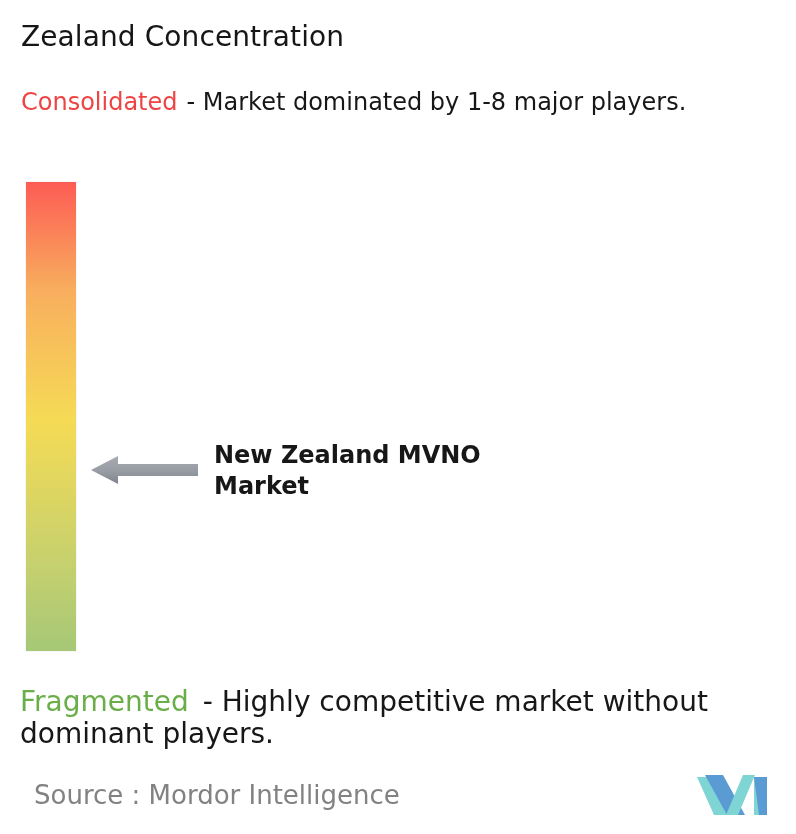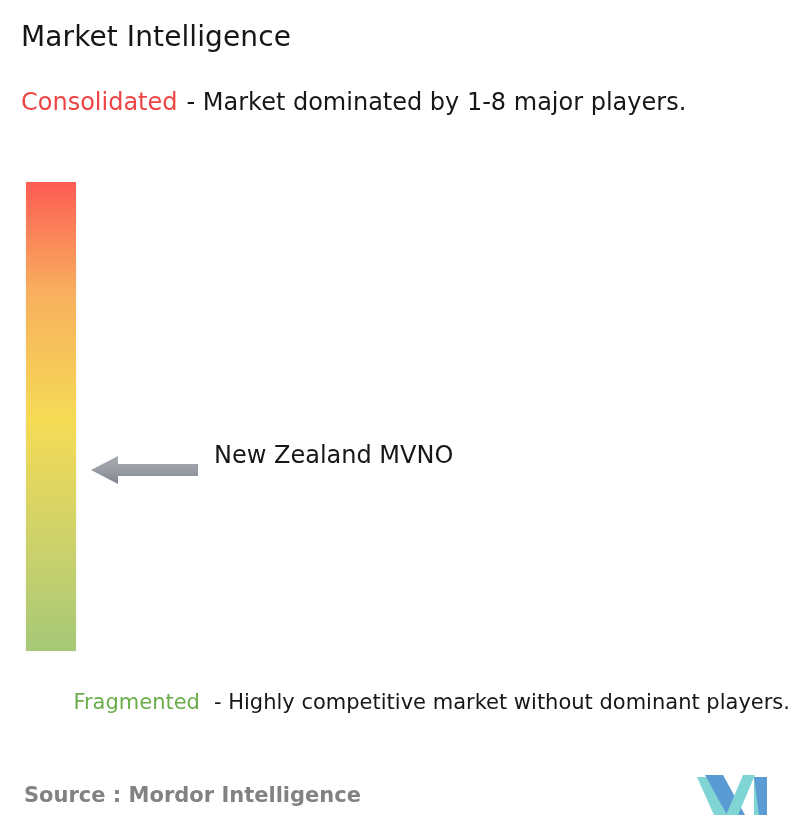--- a/index.html
+++ b/index.html
@@ -84,72 +84,71 @@
   }
 
   
   #arrow-label {
     position: absolute;
     left: 214px;
     top: 440px;
     width: 340px;
     font-size: 24px;
     line-height: 31px;
-    font-weight: 400;
+    font-weight: 700;
     color: #171717;
   }
   #arrow-label span { display: block; }
 
   
   #fragmented-line {
     position: absolute;
     left: 20px;
     top: 686px;
     width: 770px;
-    font-size: 21px;
+    font-size: 28px;
     font-weight: 400;
     line-height: 32px;
     color: #171717;
-    text-align: right;
   }
   #fragmented-label {
     color: #6aae4a;
   }
   .desc-gap-wide {
     display: inline-block;
     width: 14px;
   }
 
   
   #source-line {
     position: absolute;
-    left: 24px;
+    left: 34px;
     top: 782px;
-    font-size: 21px;
-    font-weight: 700;
+    font-size: 26px;
+    font-weight: 400;
     color: #828282;
     line-height: 26px;
     white-space: nowrap;
   }
   #source-label { }
   #source-value { }
 
   
   #brand-logo {
     position: absolute;
     left: 697px;
     top: 771px;
     width: 78px;
     height: 45px;
   }
 </style>
 </head>
 <body style="background: rgb(255, 255, 255);">
 
-<div id="page-title">Market Intelligence</div>
+<div id="page-title">Zealand Concentration</div>
 
 <div id="consolidated-line">
   <span id="consolidated-label" style="color: #ef4444;">Consolidated</span><span class="desc-gap"></span><span id="consolidated-desc">- Market dominated by 1-8 major players.</span>
 </div>
 
 <div id="gradient-bar" style="background: linear-gradient(rgb(253, 92, 84) 0%, rgb(248, 174, 94) 23%, rgb(245, 219, 85) 51%, rgb(197, 208, 110) 82%, rgb(166, 200, 119) 100%);"></div>
 
 <div id="annotation-arrow">
   <svg width="107" height="30" viewBox="0 0 107 30" xmlns="http://www.w3.org/2000/svg">
     <defs>
@@ -158,20 +157,21 @@
         <stop offset="55%" stop-color="#979ba3"></stop>
         <stop offset="100%" stop-color="#7e838d"></stop>
       </linearGradient>
     </defs>
     <path d="M0,15 L27,1 L27,9 L107,9 L107,21 L27,21 L27,29 Z" fill="url(#arrowGrad)"></path>
   </svg>
 </div>
 
 <div id="arrow-label">
   <span>New Zealand MVNO</span>
+  <span>Market</span>
 </div>
 
 <div id="fragmented-line">
   <span id="fragmented-label" style="color: rgb(106, 174, 74);">Fragmented</span><span class="desc-gap-wide"></span><span id="fragmented-desc">- Highly competitive market without dominant players.</span>
 </div>
 
 <div id="source-line" style="color: rgb(130, 130, 130);">
   <span id="source-label">Source :</span>
   <span id="source-value">Mordor Intelligence</span>
 </div>

